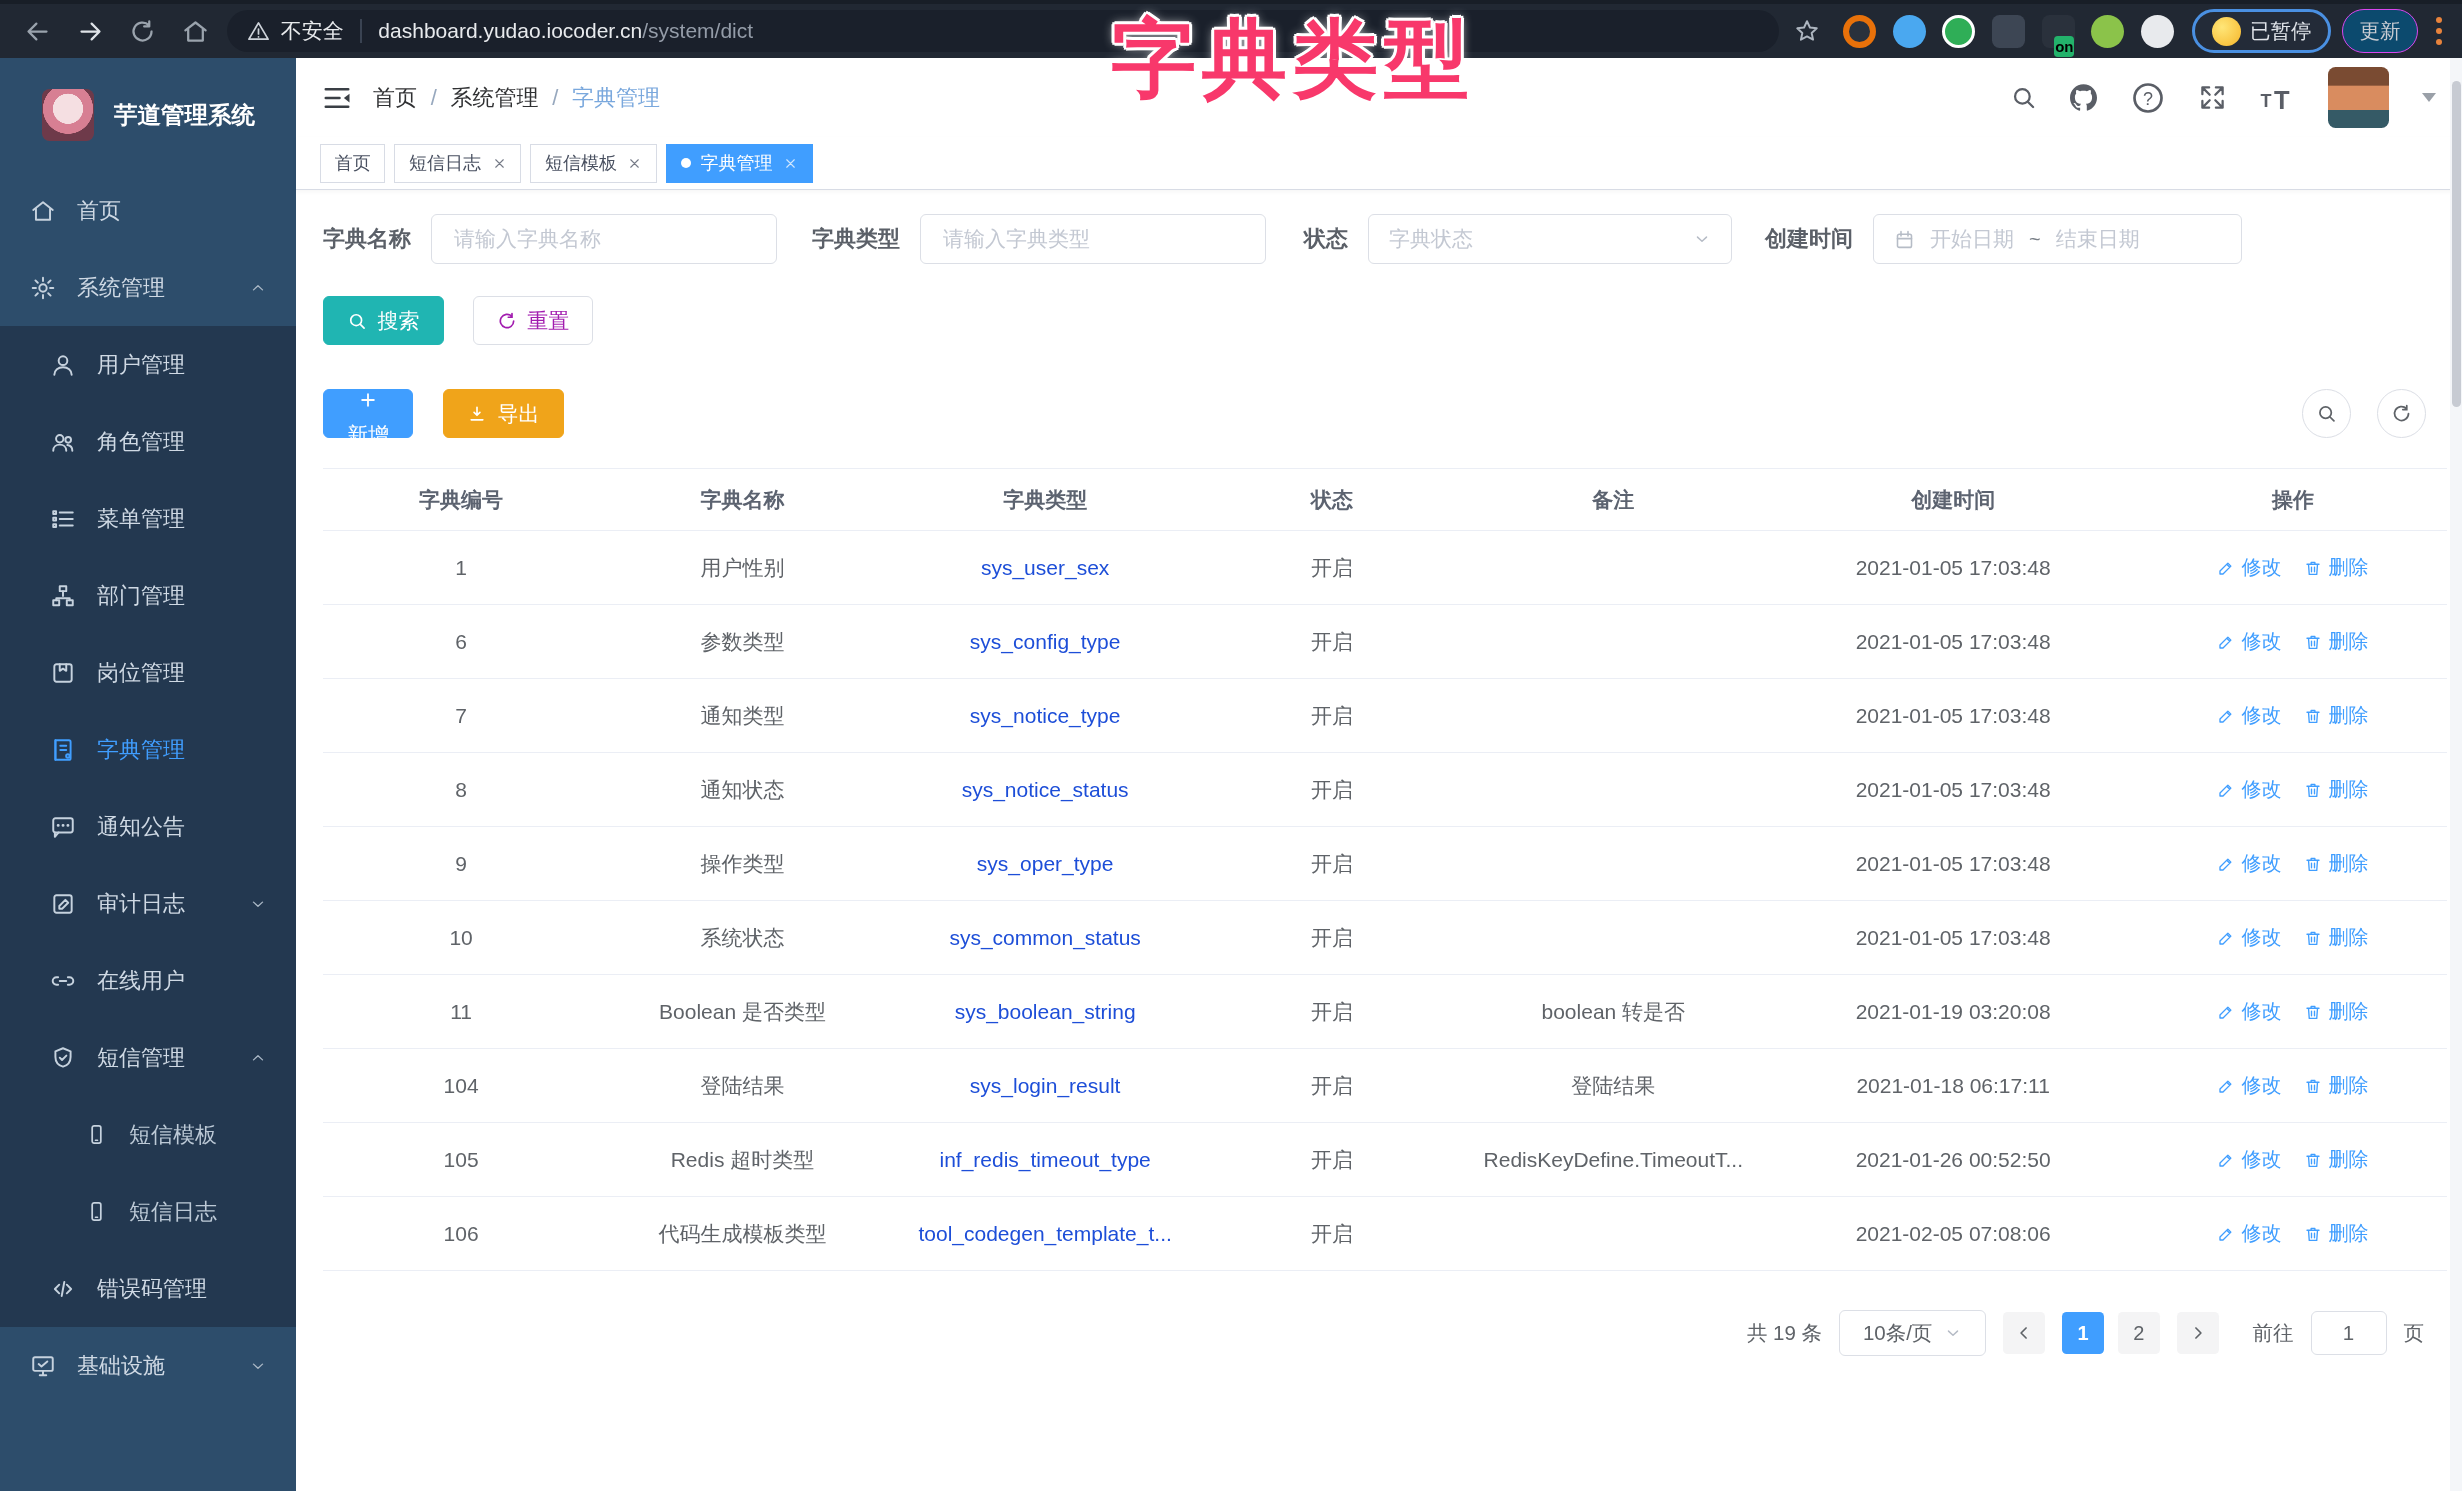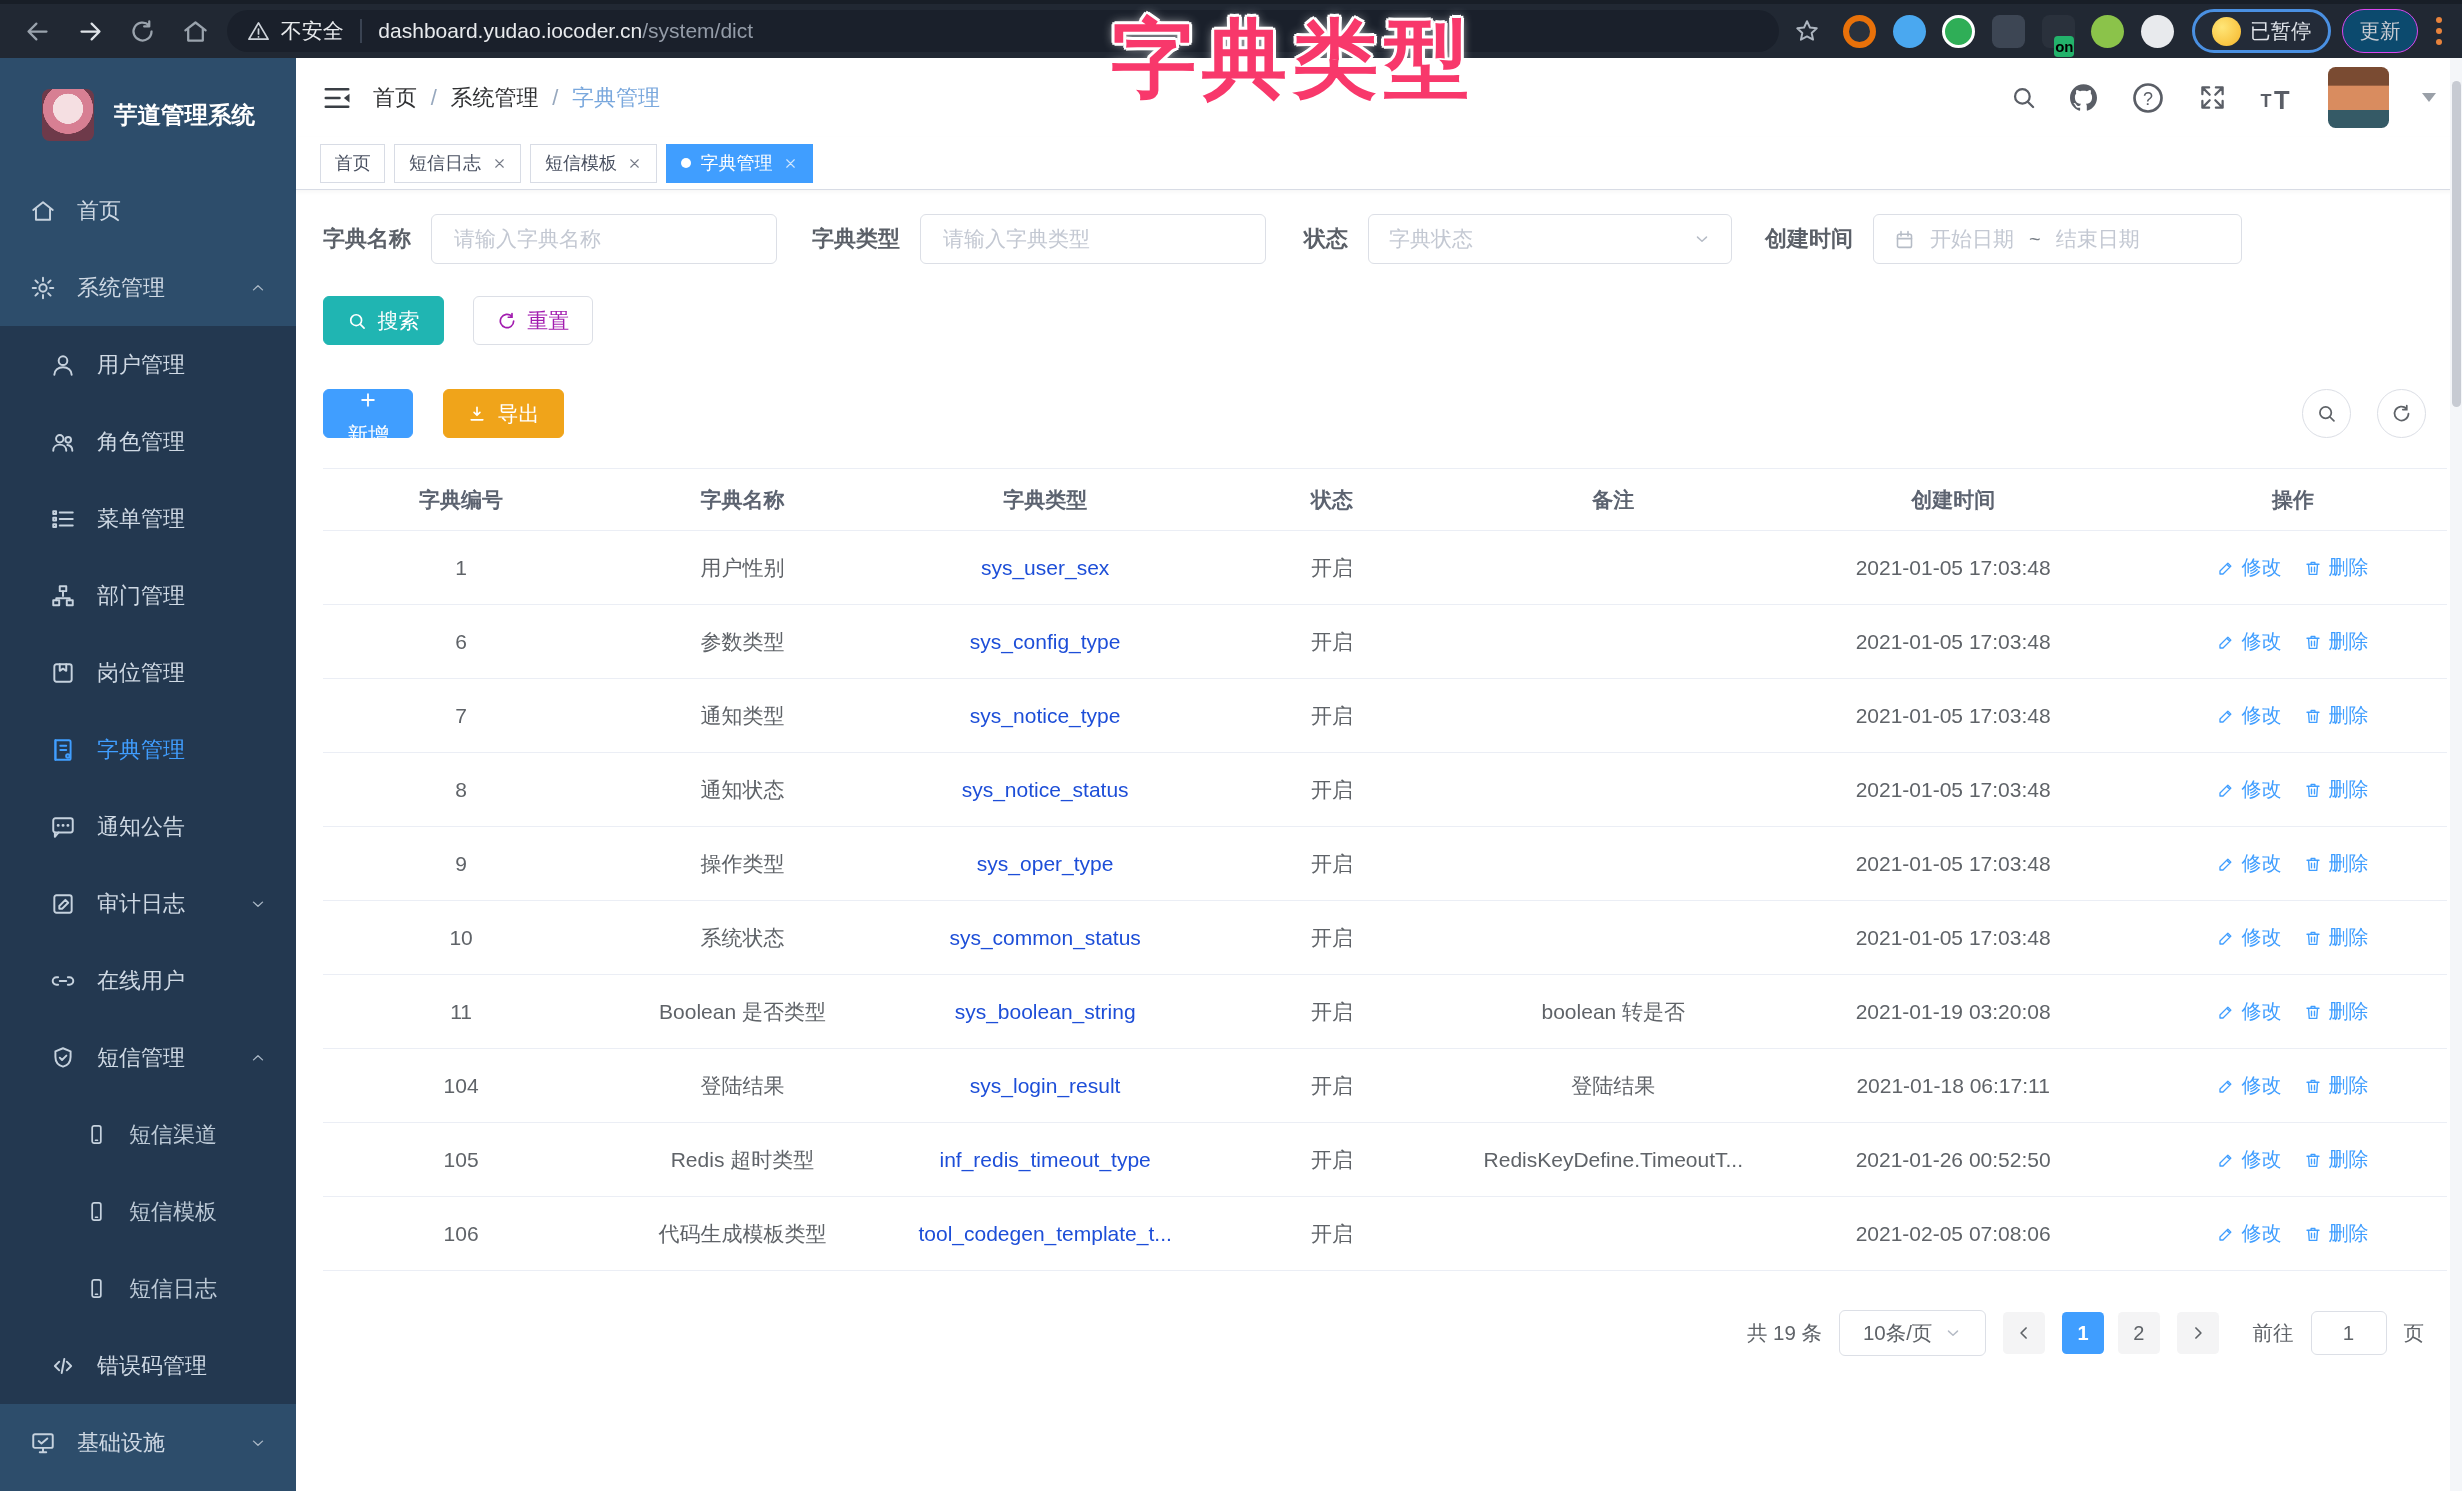--- a/index.html
+++ b/index.html
@@ -342,29 +342,20 @@
               </svg>
             </span>
           </div>
           <div class="m-item lvl2">
             <span class="ic">
               <svg viewBox="0 0 24 24" fill="none" stroke="currentColor" stroke-width="1.8" stroke-linecap="round" stroke-linejoin="round">
                 <rect x="7.5" y="3" width="9" height="18" rx="2"></rect>
                 <path d="M11 18h2"></path>
               </svg>
             </span>
-            <span class="m-label">短信渠道</span>
-          </div>
-          <div class="m-item lvl2">
-            <span class="ic">
-              <svg viewBox="0 0 24 24" fill="none" stroke="currentColor" stroke-width="1.8" stroke-linecap="round" stroke-linejoin="round">
-                <rect x="7.5" y="3" width="9" height="18" rx="2"></rect>
-                <path d="M11 18h2"></path>
-              </svg>
-            </span>
             <span class="m-label">短信模板</span>
           </div>
           <div class="m-item lvl2">
             <span class="ic">
               <svg viewBox="0 0 24 24" fill="none" stroke="currentColor" stroke-width="1.8" stroke-linecap="round" stroke-linejoin="round">
                 <rect x="7.5" y="3" width="9" height="18" rx="2"></rect>
                 <path d="M11 18h2"></path>
               </svg>
             </span>
             <span class="m-label">短信日志</span>

